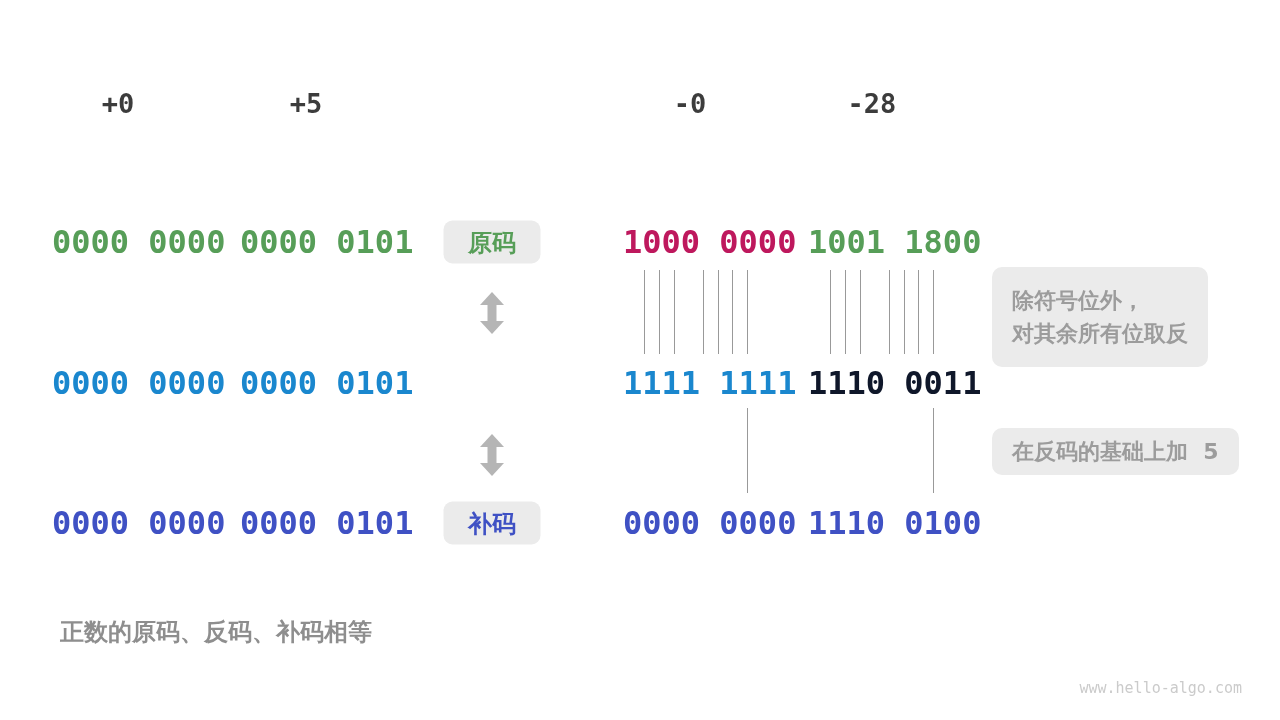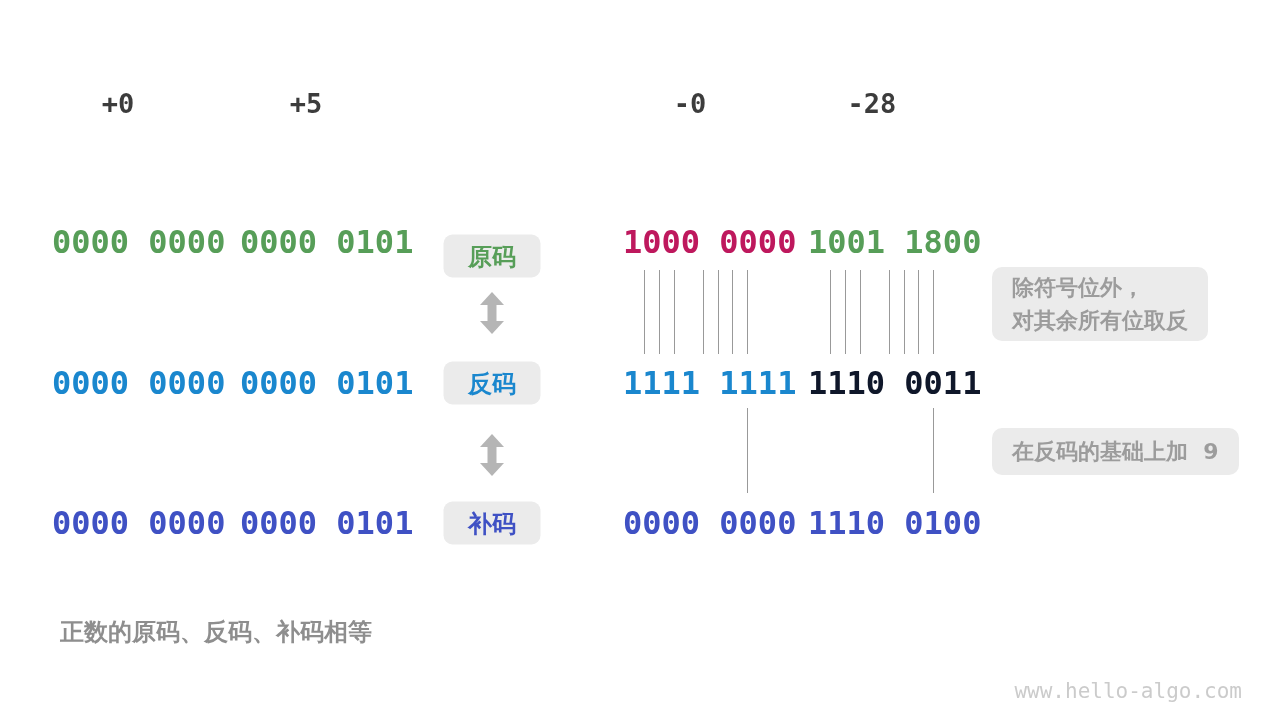--- a/index.html
+++ b/index.html
@@ -20,46 +20,46 @@
     transform:translate(-50%,-50%);display:flex;align-items:center;justify-content:center;
     font-size:24px;font-weight:bold;white-space:nowrap;
   }
   .badge-num{color:#3C3C3C;}
   .vline{position:absolute;width:1px;background:#999999;}
   .flip-line{top:270px;height:84px;}
   .carry-line{top:408px;height:85px;}
   .arrow{position:absolute;transform:translateX(-50%);}
   .note{
     position:absolute;background:#EBEBEB;border-radius:10px;color:#9C9C9C;
-    font-weight:bold;font-size:22px;line-height:33px;padding:4px 20px;
+    font-weight:bold;font-size:22px;line-height:33px;padding:17px 20px;
     white-space:pre-wrap;
   }
   .note-add{padding:7px 20px;}
   .caption{
     position:absolute;font-size:24px;font-weight:bold;color:#8E8E8E;
     transform:translateY(-50%);white-space:nowrap;
   }
   .watermark{
-    position:absolute;right:38px;top:679px;font-size:21px;font-weight:normal;
+    position:absolute;right:38px;top:679px;font-size:15px;font-weight:normal;
     color:#CBCBCB;
   }
 </style>
 </head>
 <body>
 
 <div class="canvas">
 
   <div class="hdr mono" style="left:118px;top:103px">+0</div>
   <div class="hdr mono" style="left:306px;top:103px">+5</div>
   <div class="hdr mono" style="left:690px;top:103px">-0</div>
   <div class="hdr mono" style="left:872px;top:103px">-28</div>
 
   <div class="cell mono" style="left: 52px; top: 242px; color: rgb(87, 158, 88);">0000 0000</div>
   <div class="cell mono" style="left: 240px; top: 242px; color: rgb(87, 158, 88);">0000 0101</div>
-  <div class="badge" style="left: 492px; top: 256px; color: rgb(87, 158, 88);">原码</div>
+  <div class="badge" style="left: 492px; top: 242px; color: rgb(87, 158, 88);">原码</div>
   <div class="cell mono" style="left: 623px; top: 242px; color: #be185d;">1000 0000</div>
   <div class="cell mono" style="left: 808px; top: 242px; color: rgb(87, 158, 88);">1001 1800</div>
 
   <div class="vline flip-line" style="left:644px"></div>
   <div class="vline flip-line" style="left:659px"></div>
   <div class="vline flip-line" style="left:674px"></div>
   <div class="vline flip-line" style="left:703px"></div>
   <div class="vline flip-line" style="left:718px"></div>
   <div class="vline flip-line" style="left:732px"></div>
   <div class="vline flip-line" style="left:747px"></div>
@@ -72,40 +72,39 @@
   <div class="vline flip-line" style="left:933px"></div>
 
   <svg class="arrow" style="left:492px;top:292px" width="26" height="42" viewBox="0 0 26 42">
     <polygon points="13,0 25,13 1,13" fill="#B5B5B5"></polygon>
     <rect x="8.5" y="11" width="9" height="20" fill="#B5B5B5"></rect>
     <polygon points="13,42 25,29 1,29" fill="#B5B5B5"></polygon>
   </svg>
 
   <div class="cell mono" style="left: 52px; top: 383px; color: rgb(26, 135, 206);">0000 0000</div>
   <div class="cell mono" style="left: 240px; top: 383px; color: rgb(26, 135, 206);">0000 0101</div>
-  <div class="badge" style="left: 492px; top: 383px; color: rgb(26, 135, 206);">反码</div>
   <div class="cell mono" style="left: 623px; top: 383px; color: rgb(26, 135, 206);">1111 1111</div>
   <div class="cell mono" style="left: 808px; top: 383px; color: #0f172a;">1110 0011</div>
 
   <div class="vline carry-line" style="left:747px"></div>
   <div class="vline carry-line" style="left:933px"></div>
 
   <svg class="arrow" style="left:492px;top:434px" width="26" height="42" viewBox="0 0 26 42">
     <polygon points="13,0 25,13 1,13" fill="#B5B5B5"></polygon>
     <rect x="8.5" y="11" width="9" height="20" fill="#B5B5B5"></rect>
     <polygon points="13,42 25,29 1,29" fill="#B5B5B5"></polygon>
   </svg>
 
   <div class="cell mono" style="left: 52px; top: 523px; color: rgb(63, 81, 196);">0000 0000</div>
   <div class="cell mono" style="left: 240px; top: 523px; color: rgb(63, 81, 196);">0000 0101</div>
   <div class="badge" style="left: 492px; top: 523px; color: rgb(63, 81, 196);">补码</div>
   <div class="cell mono" style="left: 623px; top: 523px; color: rgb(63, 81, 196);">0000 0000</div>
   <div class="cell mono" style="left: 808px; top: 523px; color: rgb(63, 81, 196);">1110 0100</div>
 
   <div class="note" style="left:992px;top:267px">除符号位外，
 对其余所有位取反</div>
-  <div class="note note-add" style="left:992px;top:428px">在反码的基础上加  9</div>
+  <div class="note note-add" style="left:992px;top:428px">在反码的基础上加  5</div>
 
   <div class="caption" style="left:60px;top:632px">正数的原码、反码、补码相等</div>
 
   <div class="watermark mono">www.hello-algo.com</div>
 
 </div>
 
 </body></html>

